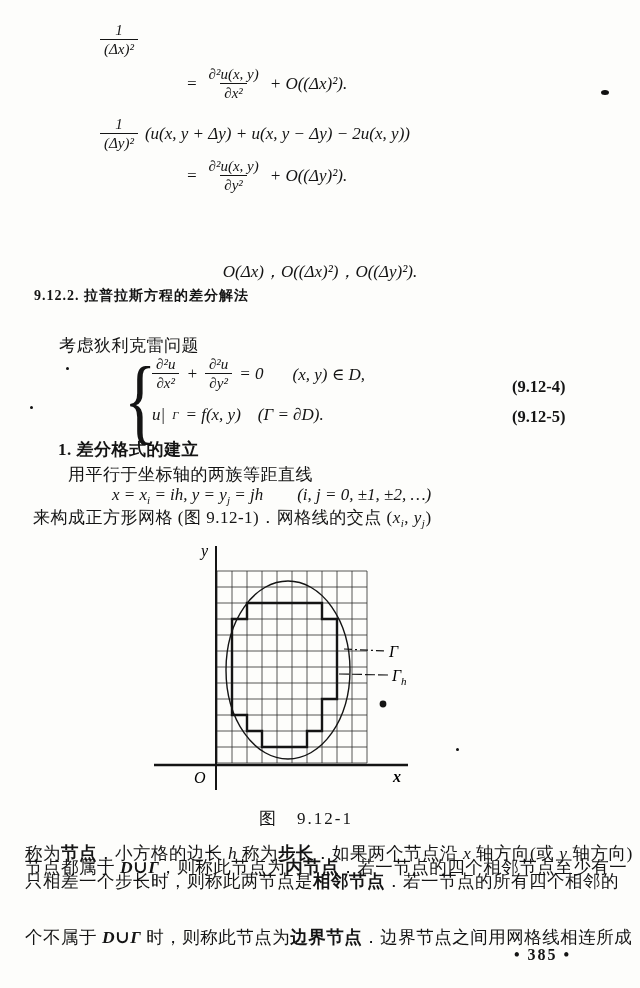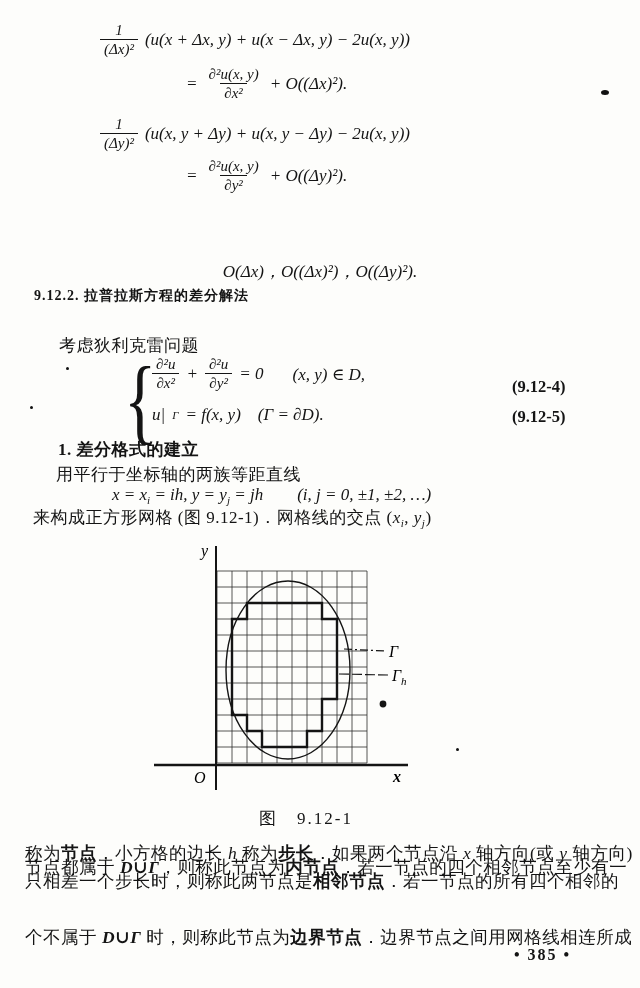--- a/index.html
+++ b/index.html
@@ -31,21 +31,20 @@
 </head>
 <body>
 
 <div class="page">
 
   <div class="abs math" style="left:100px;top:22px;">
     <span class="frac">
       <span class="num">1</span>
       <span class="den">(Δx)²</span>
     </span>
-    <span>(u(x + Δx, y) + u(x − Δx, y) − 2u(x, y))</span>
   </div>
 
   <div class="abs math" style="left:186px;top:66px;">
     <span>=</span>
     <span class="frac">
       <span class="num">∂²u(x, y)</span>
       <span class="den">∂x²</span>
     </span>
     <span>+ O((Δx)²).</span>
   </div>
@@ -91,21 +90,21 @@
   <div class="abs eq-label" style="left:512px;top:377px;">(9.12-4)</div>
 
   <div class="abs math" style="left:152px;top:403px;">
       <span class="i">u|</span>
       <sub class="i">Γ</sub>
       <span class="i"> = f(x, y)　(Γ = ∂D).</span>
     </div>
   <div class="abs eq-label" style="left:512px;top:407px;">(9.12-5)</div>
 
   <div class="abs cjk sub-heading" style="left:58px;top:438px;">1. 差分格式的建立</div>
-  <div class="abs cjk" style="left:56px;top:463px;text-align:right;">用平行于坐标轴的两族等距直线</div>
+  <div class="abs cjk" style="left:68px;top:463px;text-align:right;">用平行于坐标轴的两族等距直线</div>
   <div class="abs center-eq" style="left:112px;top:483px;"><span class="i">x = x</span><sub class="i">i</sub><span class="i"> = ih,  y = y</span><sub class="i">j</sub><span class="i"> = jh　　(i, j = 0, ±1, ±2, …)</span></div>
   <div class="abs cjk" style="left:33px;top:506px;"><span>来构成正方形网格 (图 9.12-1)．网格线的交点 (</span><span class="i">x</span><sub class="i">i</sub><span>, </span><span class="i">y</span><sub class="i">j</sub><span>)</span></div>
 
   <svg class="abs" style="left:138px;top:538px;" width="340" height="268" viewBox="0 0 340 268">
     <g id="gridlines">
         <line x1="79" y1="33" x2="79" y2="225" stroke="#2b2b2b" stroke-width="0.8"></line>
         <line x1="94" y1="33" x2="94" y2="225" stroke="#2b2b2b" stroke-width="0.8"></line>
         <line x1="109" y1="33" x2="109" y2="225" stroke="#2b2b2b" stroke-width="0.8"></line>
         <line x1="124" y1="33" x2="124" y2="225" stroke="#2b2b2b" stroke-width="0.8"></line>
         <line x1="139" y1="33" x2="139" y2="225" stroke="#2b2b2b" stroke-width="0.8"></line>

